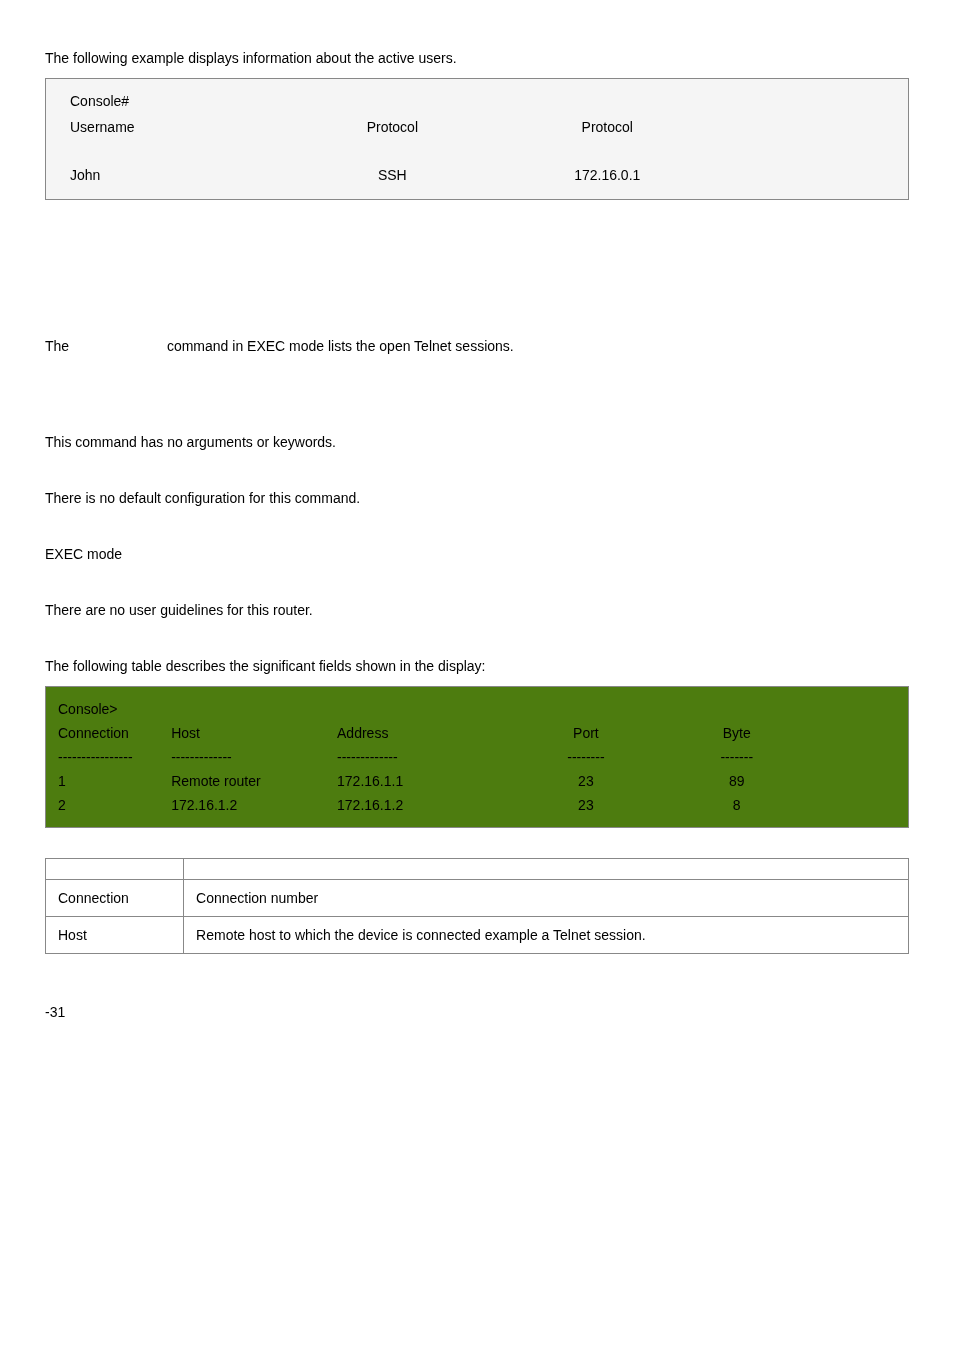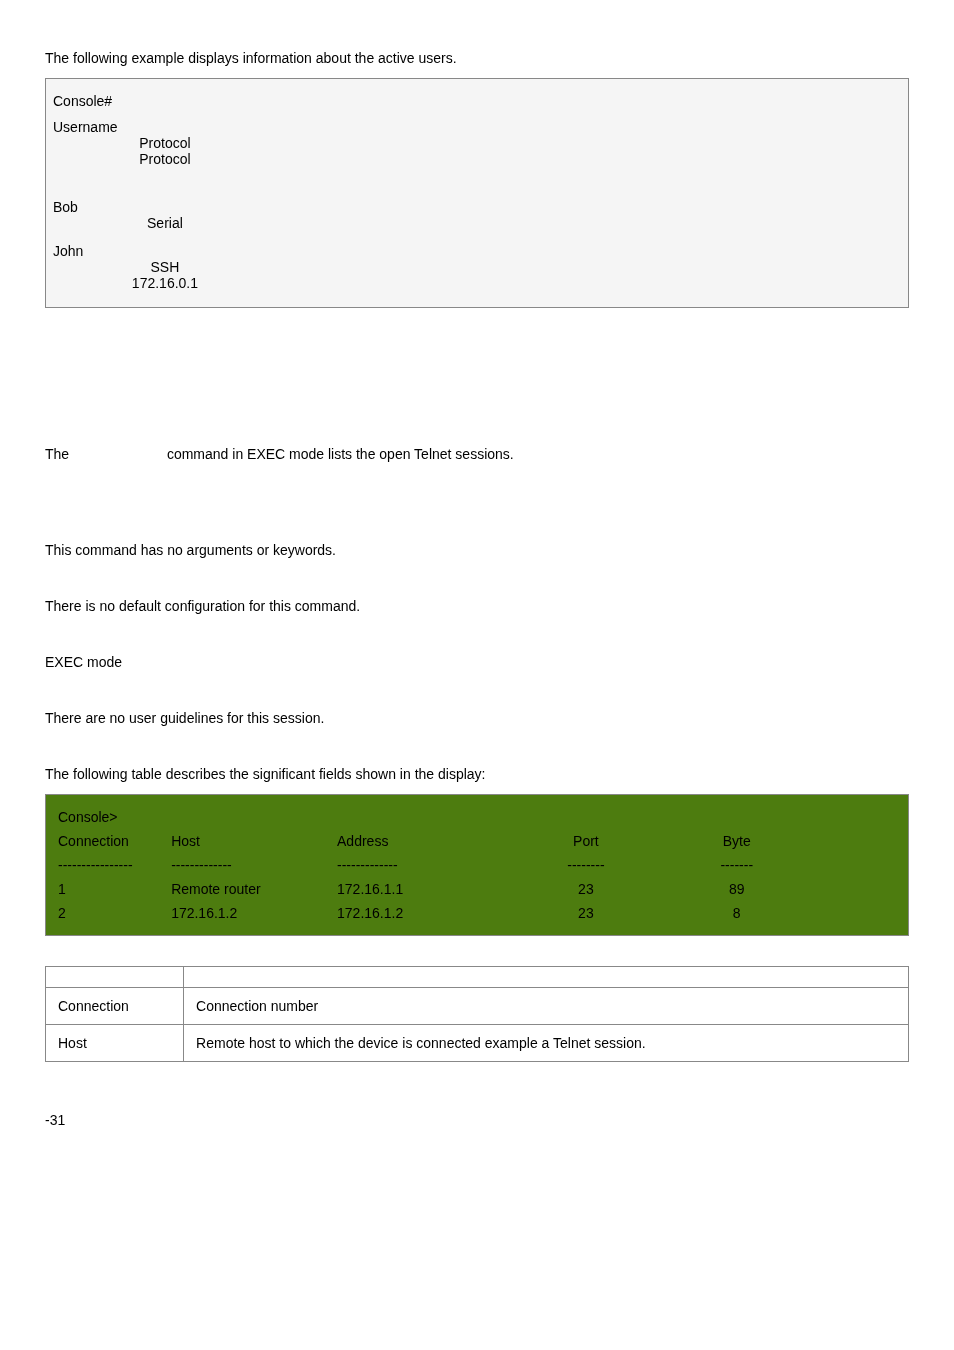--- a/index.html
+++ b/index.html
@@ -8,28 +8,27 @@
     font-size: 14px;
     color: #000;
     background: #fff;
     width: 954px;
     padding: 50px 45px 40px 45px;
   }
   .intro-text { margin-bottom: 12px; }
   .console-box {
     border: 1px solid #888;
     background: #f5f5f5;
-    padding: 10px 7px;
+    padding: 10px 24px;
     margin-bottom: 50px;
   }
   .console-row {
     display: flex;
     width: 80%;
     padding: 6px 0;
-    flex-direction: column;
   }
   .col-a { width: 33%; }
   .col-b { width: 33%; text-align: center; }
   .col-c { width: 33%; text-align: center; }
   .spacer-row { height: 20px; }
   .section-gap { height: 70px; }
   .desc-line { margin: 18px 0 50px 0; }
   .section-body { margin-bottom: 40px; }
   .console-box2 {
     border: 1px solid #888;
@@ -63,25 +62,20 @@
 
 <div class="console-box">
   <div style="padding:4px 0;">Console#</div>
   <div class="console-row">
     <div class="col-a">Username</div>
     <div class="col-b">Protocol</div>
     <div class="col-c">Protocol</div>
   </div>
   <div class="spacer-row"></div>
   <div class="console-row">
-    <div class="col-a">Bob</div>
-    <div class="col-b">Serial</div>
-    <div class="col-c"></div>
-  </div>
-  <div class="console-row">
     <div class="col-a">John</div>
     <div class="col-b">SSH</div>
     <div class="col-c">172.16.0.1</div>
   </div>
 </div>
 
 <div class="section-gap"></div>
 
 <p class="desc-line">
   <span>The</span>
@@ -90,21 +84,21 @@
 </p>
 
 <div style="height:30px;"></div>
 
 <p class="section-body">This command has no arguments or keywords.</p>
 
 <p class="section-body">There is no default configuration for this command.</p>
 
 <p class="section-body">EXEC mode</p>
 
-<p class="section-body">There are no user guidelines for this session.</p>
+<p class="section-body">There are no user guidelines for this router.</p>
 
 <p class="intro-text">The following table describes the significant fields shown in the display:</p>
 
 <div class="console-box2">
   <div style="padding:4px 0;">Console&gt;</div>
   <div class="c2-row">
     <div class="c2-a">Connection</div>
     <div class="c2-b">Host</div>
     <div class="c2-c">Address</div>
     <div class="c2-d">Port</div>

